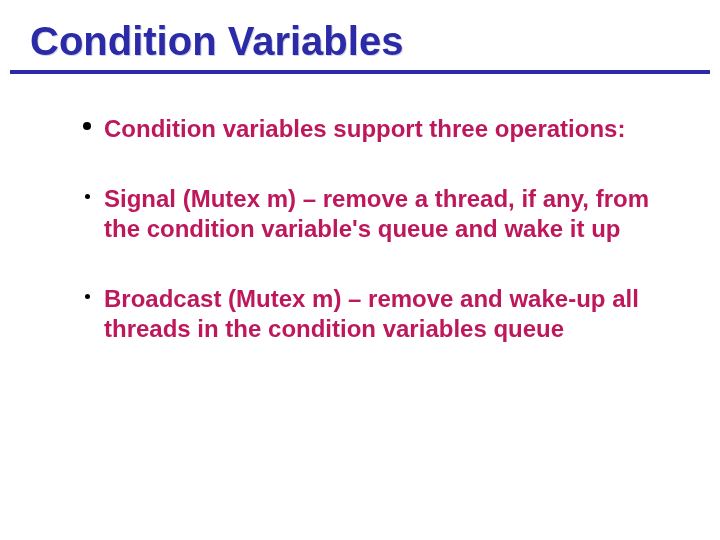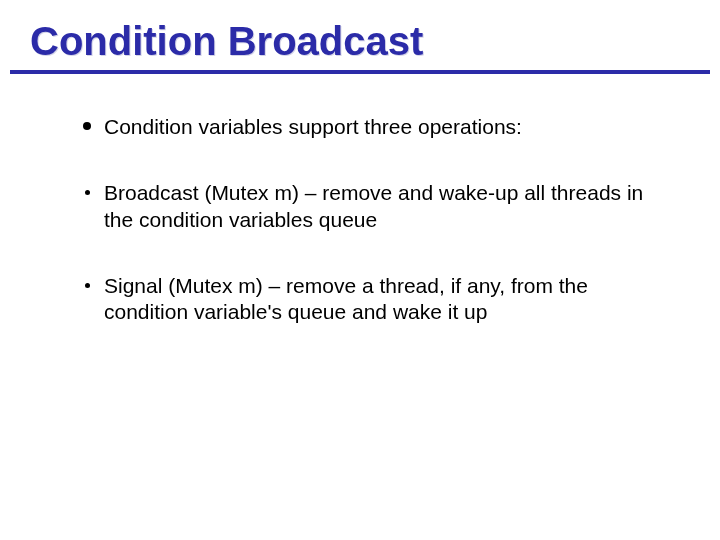--- a/index.html
+++ b/index.html
@@ -55,52 +55,53 @@
   }
   .dot {
     width: 5px;
     height: 5px;
     background: #000;
     border-radius: 50%;
     margin-top: 2px;
   }
   .text {
     flex: 1;
-    font-size: 21px;
-    color: #000000;
+    font-size: 24px;
+    color: #be185d;
     line-height: 1.25;
+    font-weight: bold;
   }
 </style>
 </head>
 <body>
 
 <div class="slide">
   <div class="title-wrap">
-    <h1 class="title">Condition Broadcast</h1>
+    <h1 class="title">Condition Variables</h1>
   </div>
   <div class="rule"></div>
 
   <div class="content">
 
     <div class="item">
       <div class="bullet-col">
           <span class="disc"></span>
         </div>
       <div class="text">Condition variables support three operations:</div>
     </div>
 
 
     <div class="item">
       <div class="bullet-col">
           <span class="dot"></span>
         </div>
-      <div class="text">Broadcast (Mutex m) – remove and wake-up all threads in the  condition variables queue</div>
+      <div class="text">Signal (Mutex m) – remove a thread, if any, from the condition variable's queue and wake it up</div>
     </div>
 
     <div class="item">
       <div class="bullet-col">
           <span class="dot"></span>
         </div>
-      <div class="text">Signal (Mutex m) – remove a thread, if any, from the condition variable's queue and wake it up</div>
+      <div class="text">Broadcast (Mutex m) – remove and wake-up all threads in the  condition variables queue</div>
     </div>
 
   </div>
 </div>
 
 </body></html>

